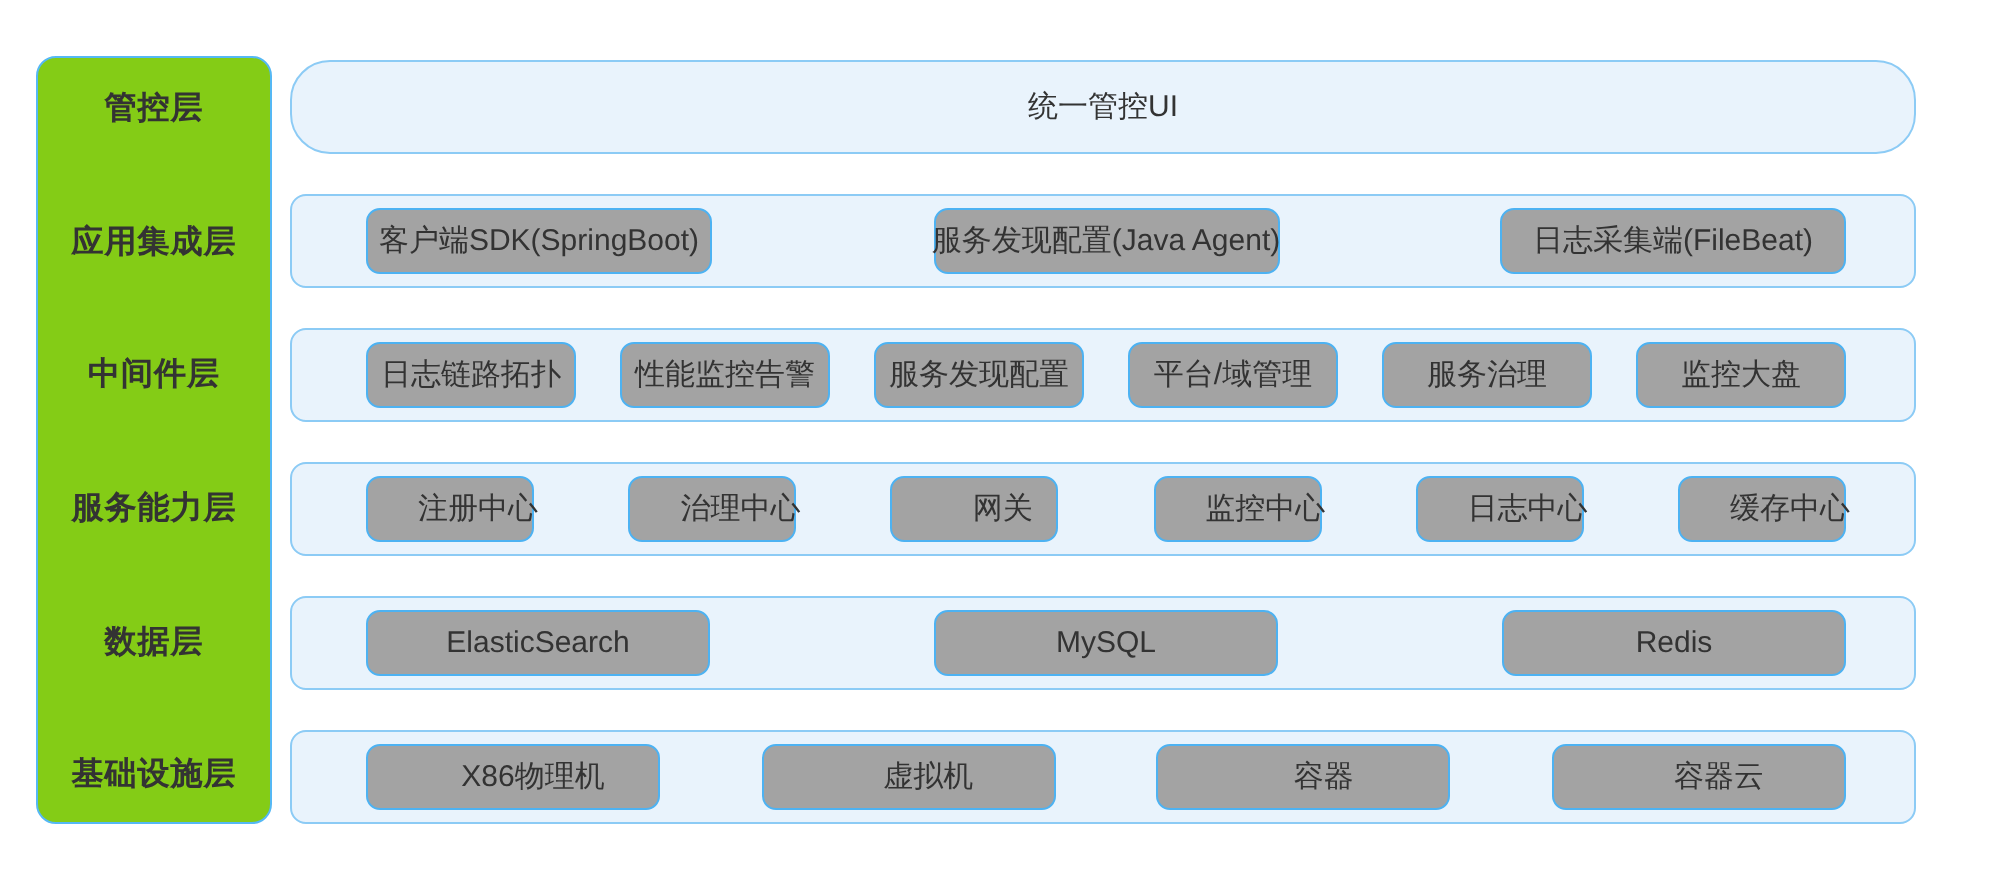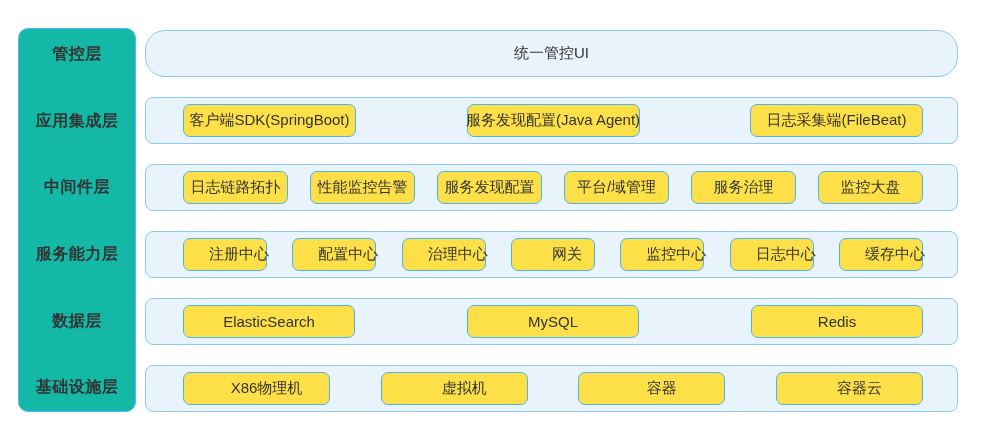--- a/index.html
+++ b/index.html
@@ -13,21 +13,21 @@
   .canvas {
     position: absolute; left: 0; top: 0;
     width: 1000px; height: 439px;
     background: #ffffff;
   }
   
   .sidebar {
     position: absolute;
     left: 18px; top: 28px;
     width: 118px; height: 384px;
-    background: #14b8a6;
+    background: #84cc16;
     border: 1px solid #55b8f4;
     border-radius: 10px;
     display: flex;
     flex-direction: column;
     padding-top: 2px;
   }
   .sidebar .layer-label {
     height: 47px;
     margin-bottom: 20px;
     display: flex;
@@ -58,21 +58,21 @@
   }
   .layer-row:last-child { margin-bottom: 0; }
   
   .layer-row.row-title-only { justify-content: center; padding: 0; border-radius: 20px; }
   .row-title {
     font-size: 15px;
     color: #333333;
   }
   .component-box {
     height: 33px;
-    background: #fde047;
+    background: #a3a3a3;
     border: 1px solid #4db2f2;
     border-radius: 7px;
     display: flex;
     align-items: center;
     justify-content: center;
     font-size: 15px;
     color: #333333;
     white-space: nowrap;
   }
   .row-integration .component-box { width: 173px; }
@@ -111,21 +111,20 @@
       <div class="component-box">日志链路拓扑</div>
       <div class="component-box">性能监控告警</div>
       <div class="component-box">服务发现配置</div>
       <div class="component-box">平台/域管理</div>
       <div class="component-box">服务治理</div>
       <div class="component-box">监控大盘</div>
     </section>
 
     <section class="layer-row row-middleware">
       <div class="component-box">注册中心</div>
-      <div class="component-box">配置中心</div>
       <div class="component-box">治理中心</div>
       <div class="component-box">网关</div>
       <div class="component-box">监控中心</div>
       <div class="component-box">日志中心</div>
       <div class="component-box">缓存中心</div>
     </section>
 
     <section class="layer-row row-data">
       <div class="component-box">ElasticSearch</div>
       <div class="component-box">MySQL</div>

